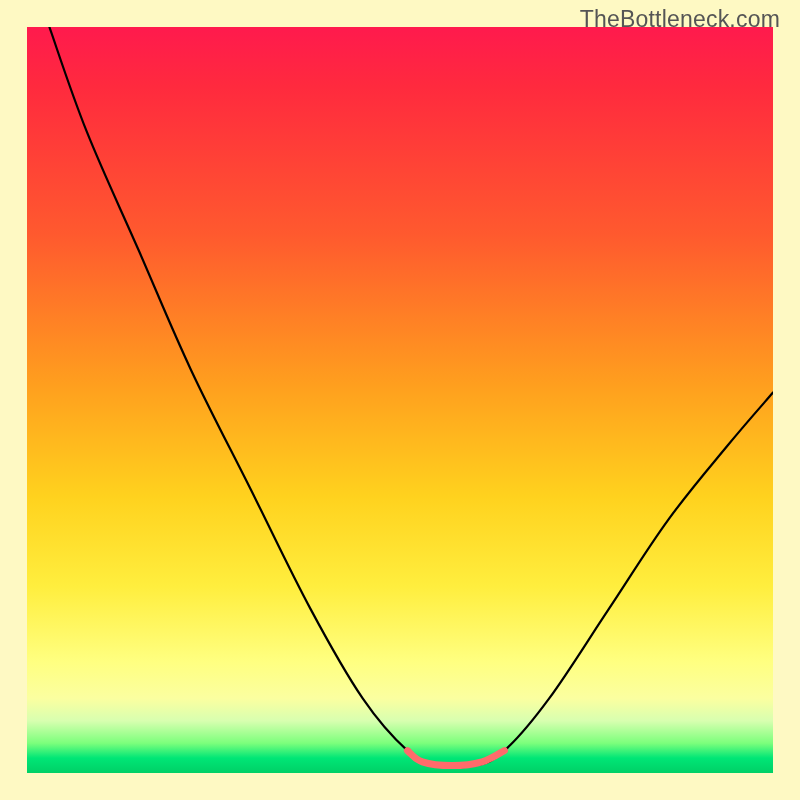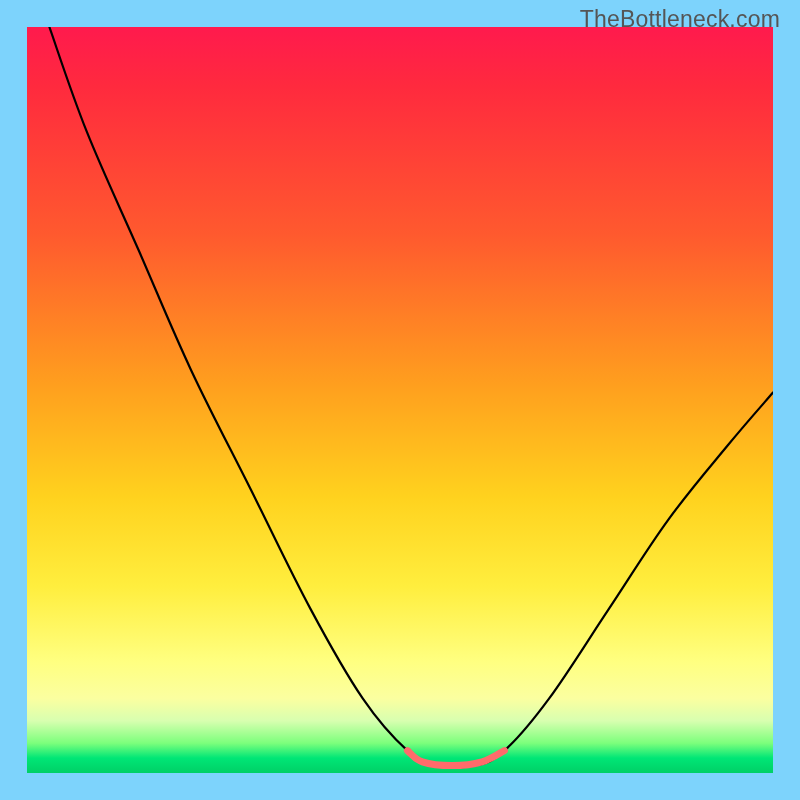--- a/index.html
+++ b/index.html
@@ -8,21 +8,21 @@
     width: 800px;
     height: 800px;
     background: #000;
     font-family: Arial, Helvetica, sans-serif;
     overflow: hidden;
   }
   .chart-container {
     position: relative;
     width: 800px;
     height: 800px;
-    background: #7dd3fc;
+    background: #fef9c3;
   }
   .plot-area {
     position: absolute;
     left: 27px;
     top: 27px;
     width: 746px;
     height: 746px;
     
     background: linear-gradient(
       to bottom,

